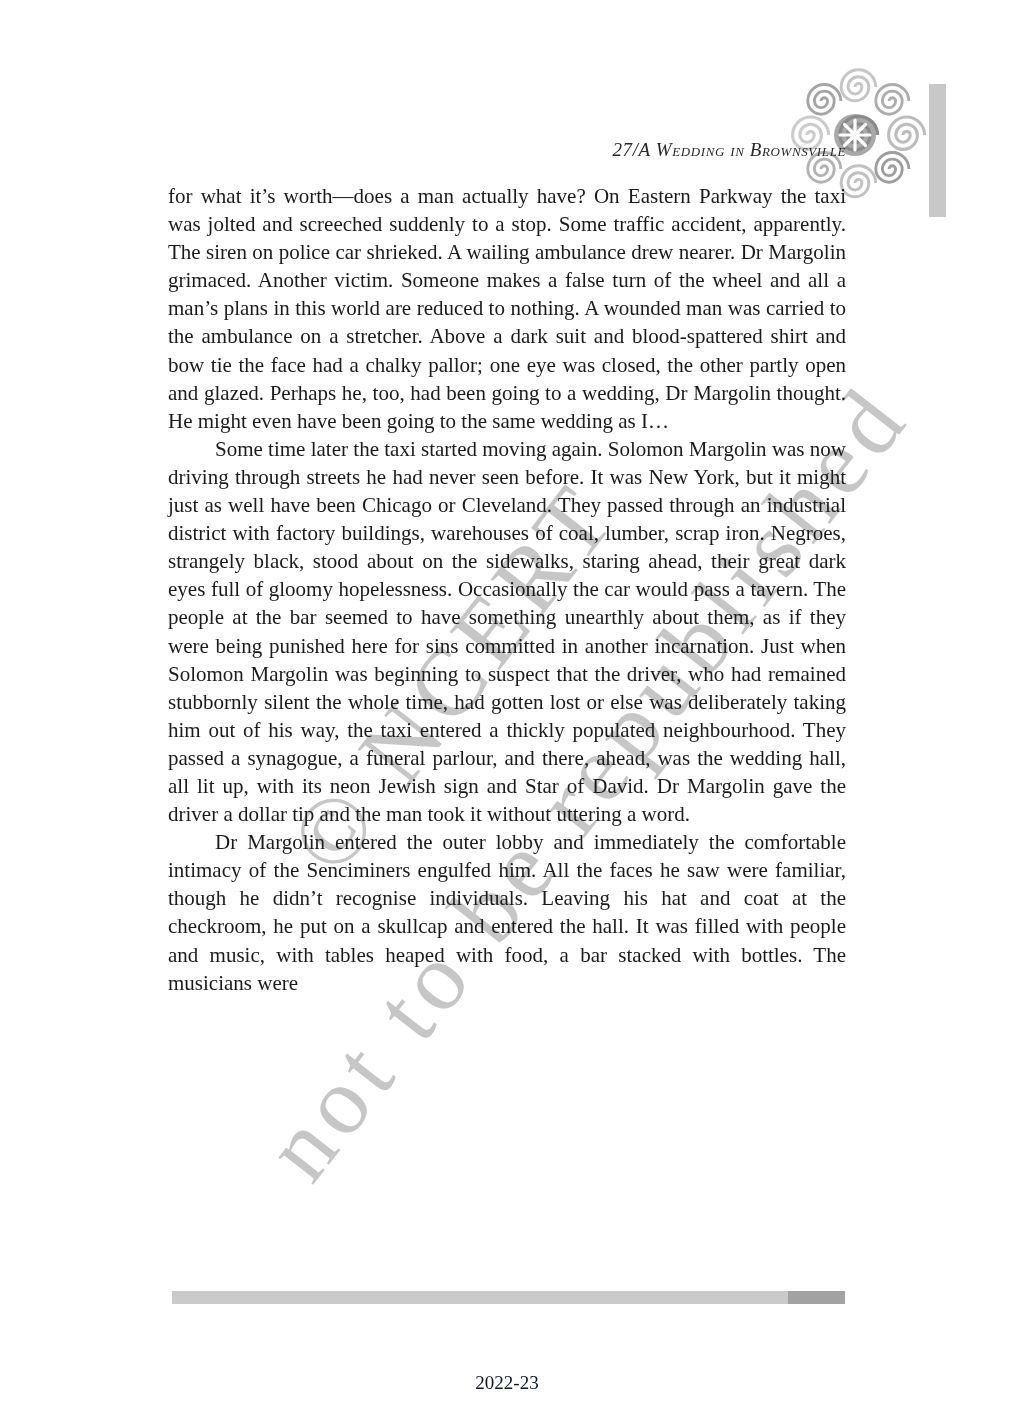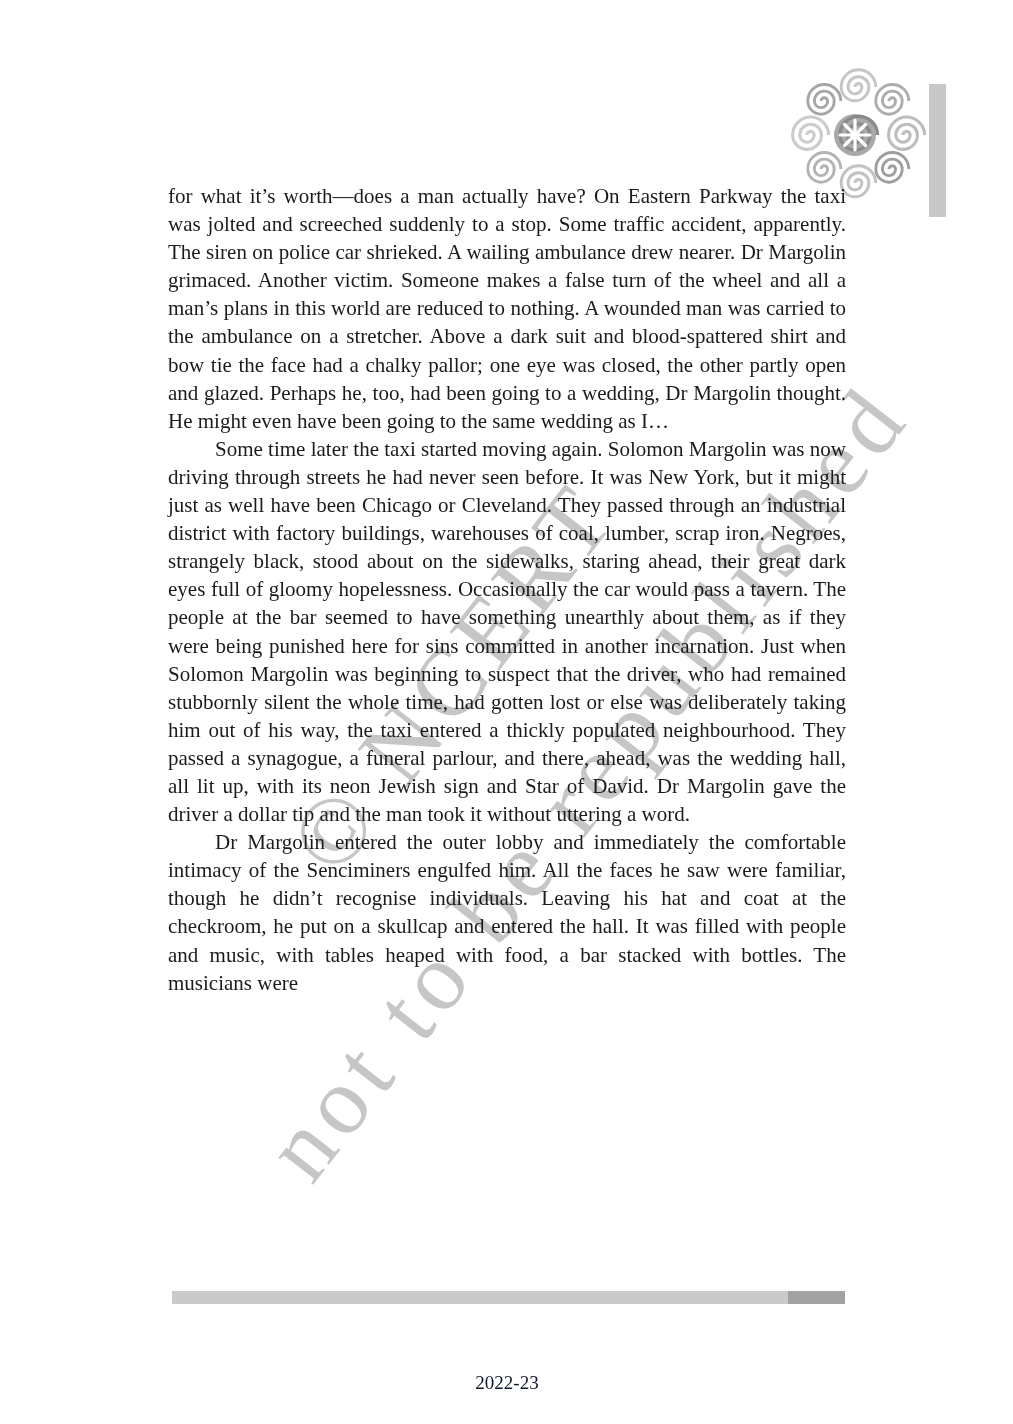--- a/index.html
+++ b/index.html
@@ -129,20 +129,21 @@
       <use href="#spiral" transform="translate(85,85) scale(1.25)" stroke="#8a8a8a"></use>
       <g transform="translate(85,85)" stroke="#ffffff" stroke-width="3.2" stroke-linecap="round">
         <path d="M0 -15 L0 15"></path>
         <path d="M-15 0 L15 0"></path>
         <path d="M-10.5 -10.5 L10.5 10.5"></path>
         <path d="M-10.5 10.5 L10.5 -10.5"></path>
       </g>
     </g>
   </svg>
 
+  <div class="running-header">27/A Wedding in Brownsville</div>
 
   <div class="watermark">
     <div>© NCERT</div>
     <div>not to be republished</div>
   </div>
 
   <div class="body-text">
     <p>for what it’s worth—does a man actually have? On Eastern Parkway the taxi was jolted and screeched suddenly to a stop. Some traffic accident, apparently. The siren on police car shrieked. A wailing ambulance drew nearer. Dr Margolin grimaced. Another victim. Someone makes a false turn of the wheel and all a man’s plans in this world are reduced to nothing. A wounded man was carried to the ambulance on a stretcher. Above a dark suit and blood-spattered shirt and bow tie the face had a chalky pallor; one eye was closed, the other partly open and glazed. Perhaps he, too, had been going to a wedding, Dr Margolin thought. He might even have been going to the same wedding as I…</p>
     <p class="indent">Some time later the taxi started moving again. Solomon Margolin was now driving through streets he had never seen before. It was New York, but it might just as well have been Chicago or Cleveland. They passed through an industrial district with factory buildings, warehouses of coal, lumber, scrap iron. Negroes, strangely black, stood about on the sidewalks, staring ahead, their great dark eyes full of gloomy hopelessness. Occasionally the car would pass a tavern. The people at the bar seemed to have something unearthly about them, as if they were being punished here for sins committed in another incarnation. Just when Solomon Margolin was beginning to suspect that the driver, who had remained stubbornly silent the whole time, had gotten lost or else was deliberately taking him out of his way, the taxi entered a thickly populated neighbourhood. They passed a synagogue, a funeral parlour, and there, ahead, was the wedding hall, all lit up, with its neon Jewish sign and Star of David. Dr Margolin gave the driver a dollar tip and the man took it without uttering a word.</p>
     <p class="indent">Dr Margolin entered the outer lobby and immediately the comfortable intimacy of the Senciminers engulfed him. All the faces he saw were familiar, though he didn’t recognise individuals. Leaving his hat and coat at the checkroom, he put on a skullcap and entered the hall. It was filled with people and music, with tables heaped with food, a bar stacked with bottles. The musicians were</p>

